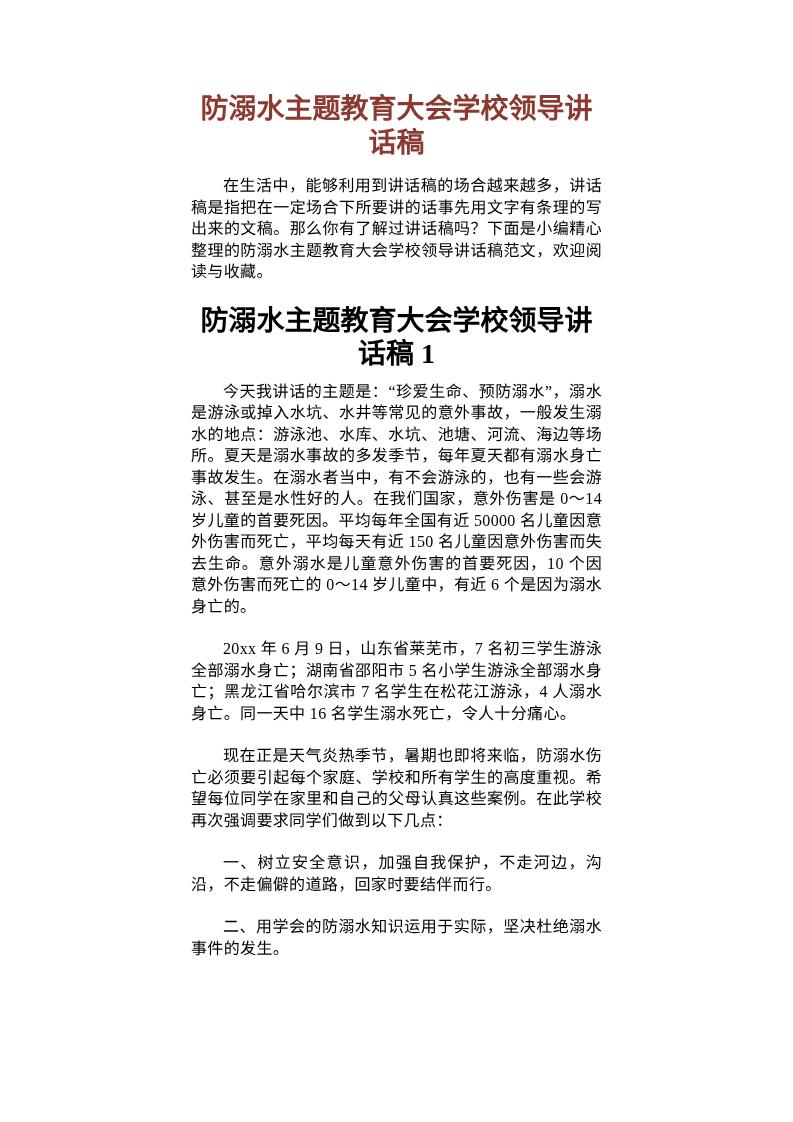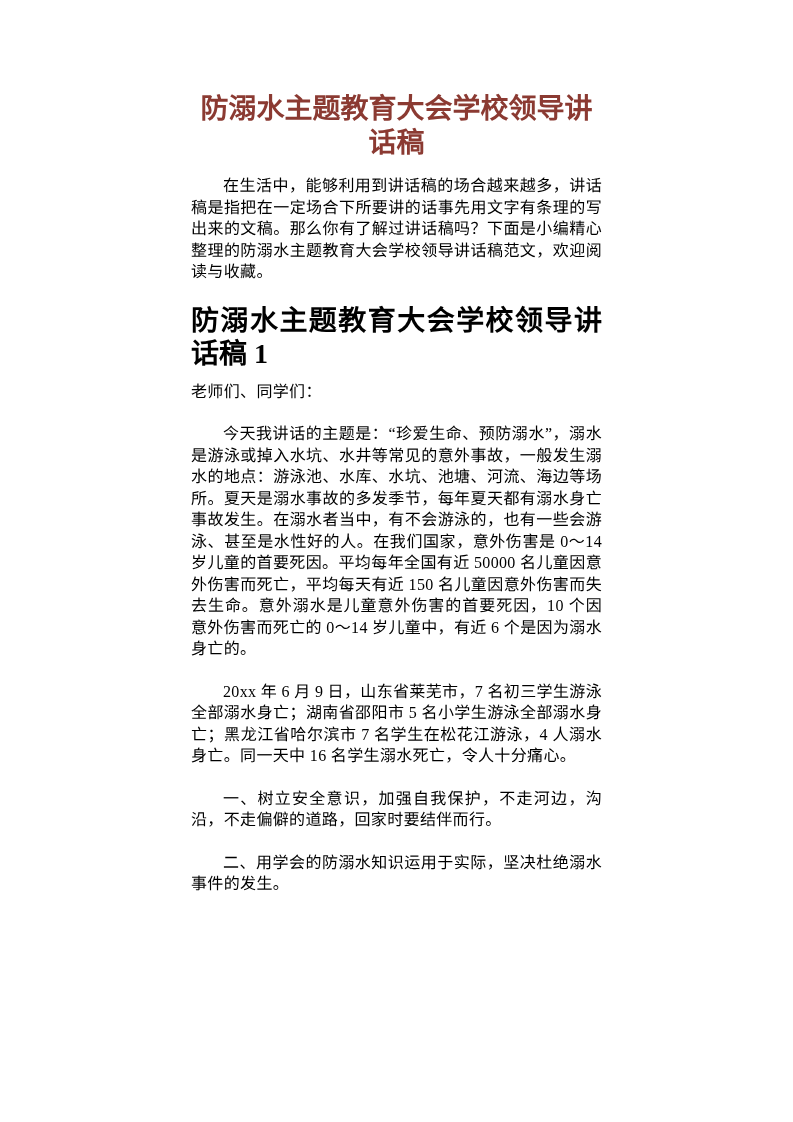--- a/index.html
+++ b/index.html
@@ -31,20 +31,21 @@
     font-weight: bold;
     text-align: center;
     letter-spacing: 0;
     color: #8b3a32;
   }
   h2.section-title {
     margin: 0 0 10px 0;
     font-size: 28px;
     line-height: 1.2;
     font-weight: bold;
+    text-align: center;
     letter-spacing: 0;
     color: #000000;
   }
   p {
     margin: 0 0 21px 0;
   }
   p.indent {
     text-indent: 2em;
   }
   p.no-indent {
@@ -55,27 +56,27 @@
 <body>
 
 <div class="page">
 
   <h1 class="doc-title">防溺水主题教育大会学校领导讲话稿</h1>
 
   <p class="indent">在生活中，能够利用到讲话稿的场合越来越多，讲话稿是指把在一定场合下所要讲的话事先用文字有条理的写出来的文稿。那么你有了解过讲话稿吗？下面是小编精心整理的防溺水主题教育大会学校领导讲话稿范文，欢迎阅读与收藏。</p>
 
   <h2 class="section-title">防溺水主题教育大会学校领导讲话稿 1</h2>
 
-  <p class="no-indent">老师们、同学们：</p>
 
 
   <p class="indent">今天我讲话的主题是：“珍爱生命、预防溺水”，溺水是游泳或掉入水坑、水井等常见的意外事故，一般发生溺水的地点：游泳池、水库、水坑、池塘、河流、海边等场所。夏天是溺水事故的多发季节，每年夏天都有溺水身亡事故发生。在溺水者当中，有不会游泳的，也有一些会游泳、甚至是水性好的人。在我们国家，意外伤害是 0～14 岁儿童的首要死因。平均每年全国有近 50000 名儿童因意外伤害而死亡，平均每天有近 150 名儿童因意外伤害而失去生命。意外溺水是儿童意外伤害的首要死因，10 个因意外伤害而死亡的 0～14 岁儿童中，有近 6 个是因为溺水身亡的。</p>
 
   <p class="indent">20xx 年 6 月 9 日，山东省莱芜市，7 名初三学生游泳全部溺水身亡；湖南省邵阳市 5 名小学生游泳全部溺水身亡；黑龙江省哈尔滨市 7 名学生在松花江游泳，4 人溺水身亡。同一天中 16 名学生溺水死亡，令人十分痛心。</p>
 
+  <p class="indent">现在正是天气炎热季节，暑期也即将来临，防溺水伤亡必须要引起每个家庭、学校和所有学生的高度重视。希望每位同学在家里和自己的父母认真这些案例。在此学校再次强调要求同学们做到以下几点：</p>
 
   <p class="indent">一、树立安全意识，加强自我保护，不走河边，沟沿，不走偏僻的道路，回家时要结伴而行。</p>
 
   <p class="indent">二、用学会的防溺水知识运用于实际，坚决杜绝溺水事件的发生。</p>
 
 
 
 
 
 </div>

